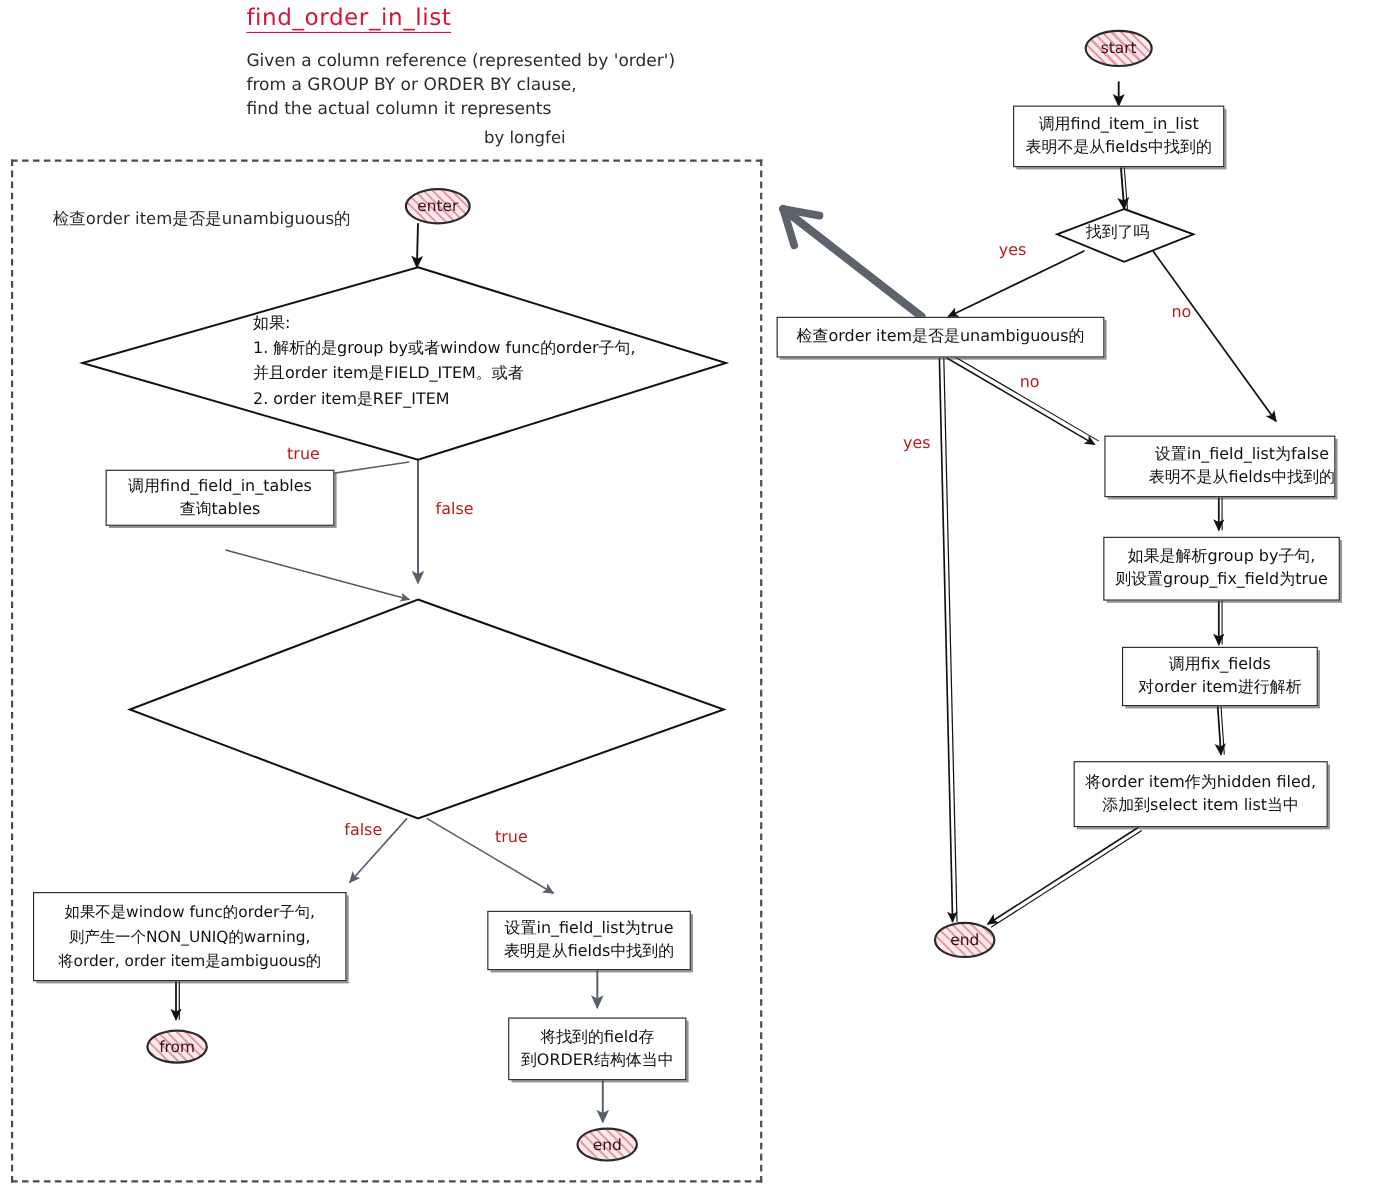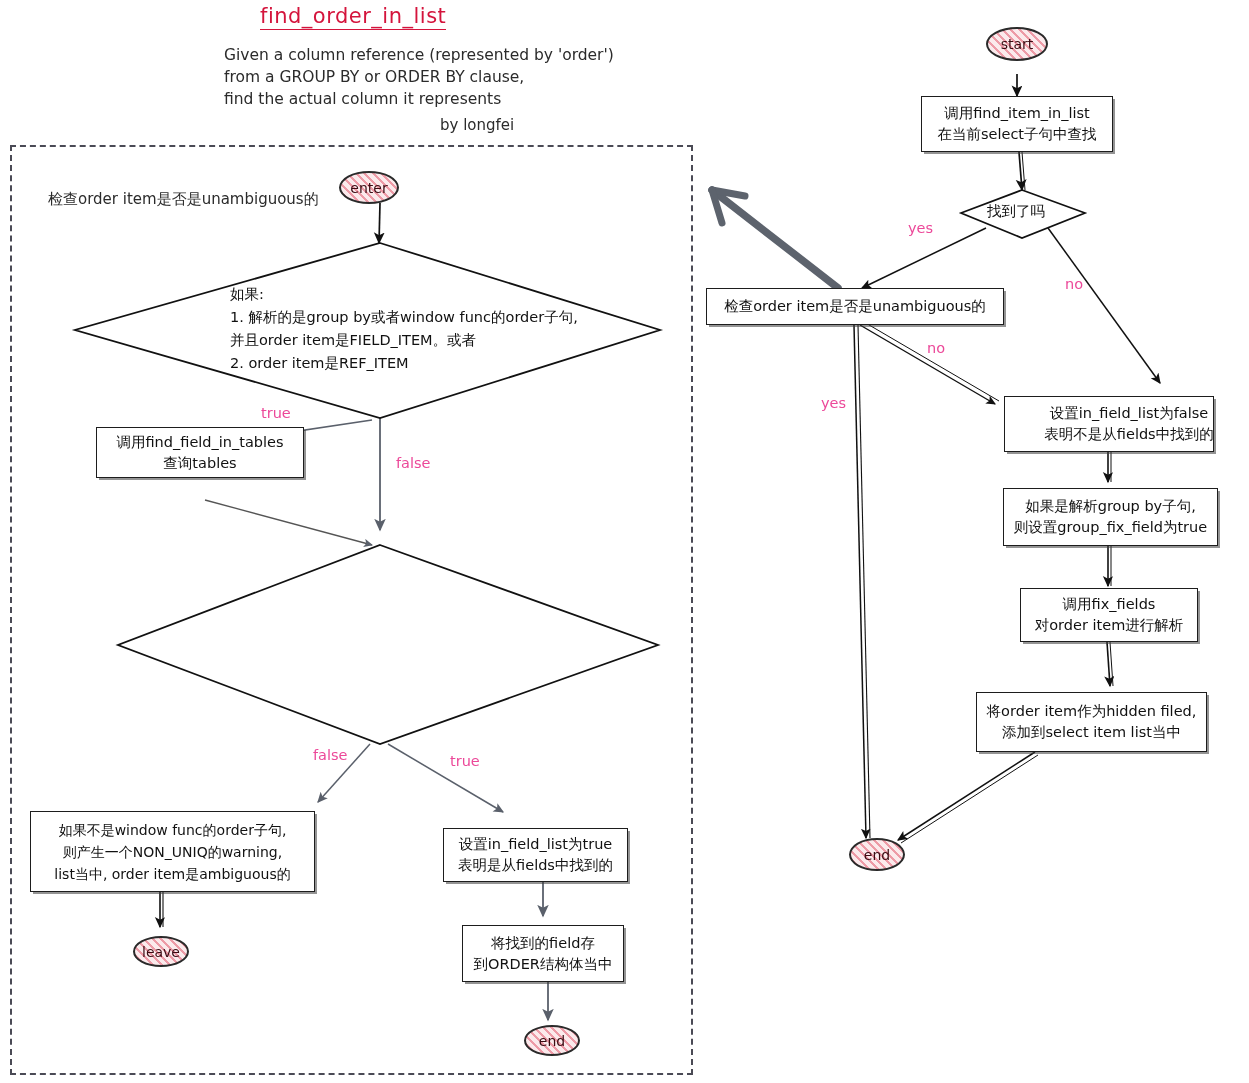--- a/index.html
+++ b/index.html
@@ -31,21 +31,20 @@
     position: absolute;
     left: 224px;
     top: 4px;
     color: #d4143c;
     font-size: 21px;
     font-family: "DejaVu Sans", sans-serif;
     letter-spacing: 0.5px;
     border-bottom: 1.5px solid #d4143c;
     padding-bottom: 1px;
     white-space: nowrap;
-    margin-left: 36px;
   }
   .desc {
     position: absolute;
     left: 224px;
     top: 44px;
     color: #2b2b2b;
     font-size: 15.5px;
     line-height: 22px;
     white-space: pre;
   }
@@ -125,21 +124,21 @@
     white-space: pre;
   }
   .diamond-wrap .dtext.small {
     font-size: 14px;
     line-height: 20px;
   }
   
   .elabel {
     position: absolute;
     font-size: 14.5px;
-    color: #ec4899;
+    color: #b91c1c;
     white-space: nowrap;
     text-align: center;
   }
 </style>
 </head>
 <body>
 
 <div id="canvas">
 
   <svg class="layer" viewBox="0 0 1249 1083">
@@ -214,21 +213,21 @@
 
   <div class="title">find_order_in_list</div>
   <div class="desc">Given a column reference (represented by 'order')
 from a GROUP BY or ORDER BY clause,
 find the actual column it represents</div>
   <div class="byline">by longfei</div>
 
   <div class="group-frame"></div>
   <div class="group-caption">检查order item是否是unambiguous的</div>
 
-  <div class="term" style="left:339px; top:171px; width:60px; height:33px;">
+  <div class="term" style="left:368px; top:171px; width:60px; height:33px;">
     <span>enter</span>
   </div>
 
   <div class="diamond-wrap" style="left:75px; top:243px; width:585px; height:175px;">
     <div class="dtext" style="left:155px; top:40px;">如果:
 1. 解析的是group by或者window func的order子句,
 并且order item是FIELD_ITEM。或者
 2. order item是REF_ITEM</div>
   </div>
 
@@ -237,42 +236,42 @@
 
   <div class="box" style="left:96px; top:427px; width:208px; height:51px;">调用find_field_in_tables
 查询tables</div>
 
 
   <div class="elabel" style="left:313px; top:747px;">false</div>
   <div class="elabel" style="left:450px; top:753px;">true</div>
 
   <div class="box" style="left:30px; top:811px; width:285px; height:81px; font-size:14px; line-height:22px;">如果不是window func的order子句,
 则产生一个NON_UNIQ的warning,
-list当中, order item是ambiguous的</div>
+将order, order item是ambiguous的</div>
 
   <div class="term" style="left:133px; top:936px; width:56px; height:31px;">
-    <span>leave</span>
+    <span>from</span>
   </div>
 
   <div class="box" style="left:443px; top:828px; width:185px; height:54px;">设置in_field_list为true
 表明是从fields中找到的</div>
 
   <div class="box" style="left:462px; top:925px; width:162px; height:57px;">将找到的field存
 到ORDER结构体当中</div>
 
   <div class="term" style="left:524px; top:1025px; width:56px; height:31px;">
     <span>end</span>
   </div>
 
   <div class="term" style="left:986px; top:27px; width:62px; height:34px;">
     <span>start</span>
   </div>
 
   <div class="box" style="left:921px; top:96px; width:192px; height:56px;">调用find_item_in_list
-在当前select子句中查找</div>
+表明不是从fields中找到的</div>
 
   <div class="diamond-wrap" style="left:961px; top:190px; width:124px; height:48px;">
     <div class="dtext" style="left:26px; top:10px;">找到了吗</div>
   </div>
 
   <div class="elabel" style="left:908px; top:220px;">yes</div>
   <div class="elabel" style="left:1065px; top:276px;">no</div>
 
   <div class="box" style="left:706px; top:288px; width:298px; height:37px;">检查order item是否是unambiguous的</div>
 

